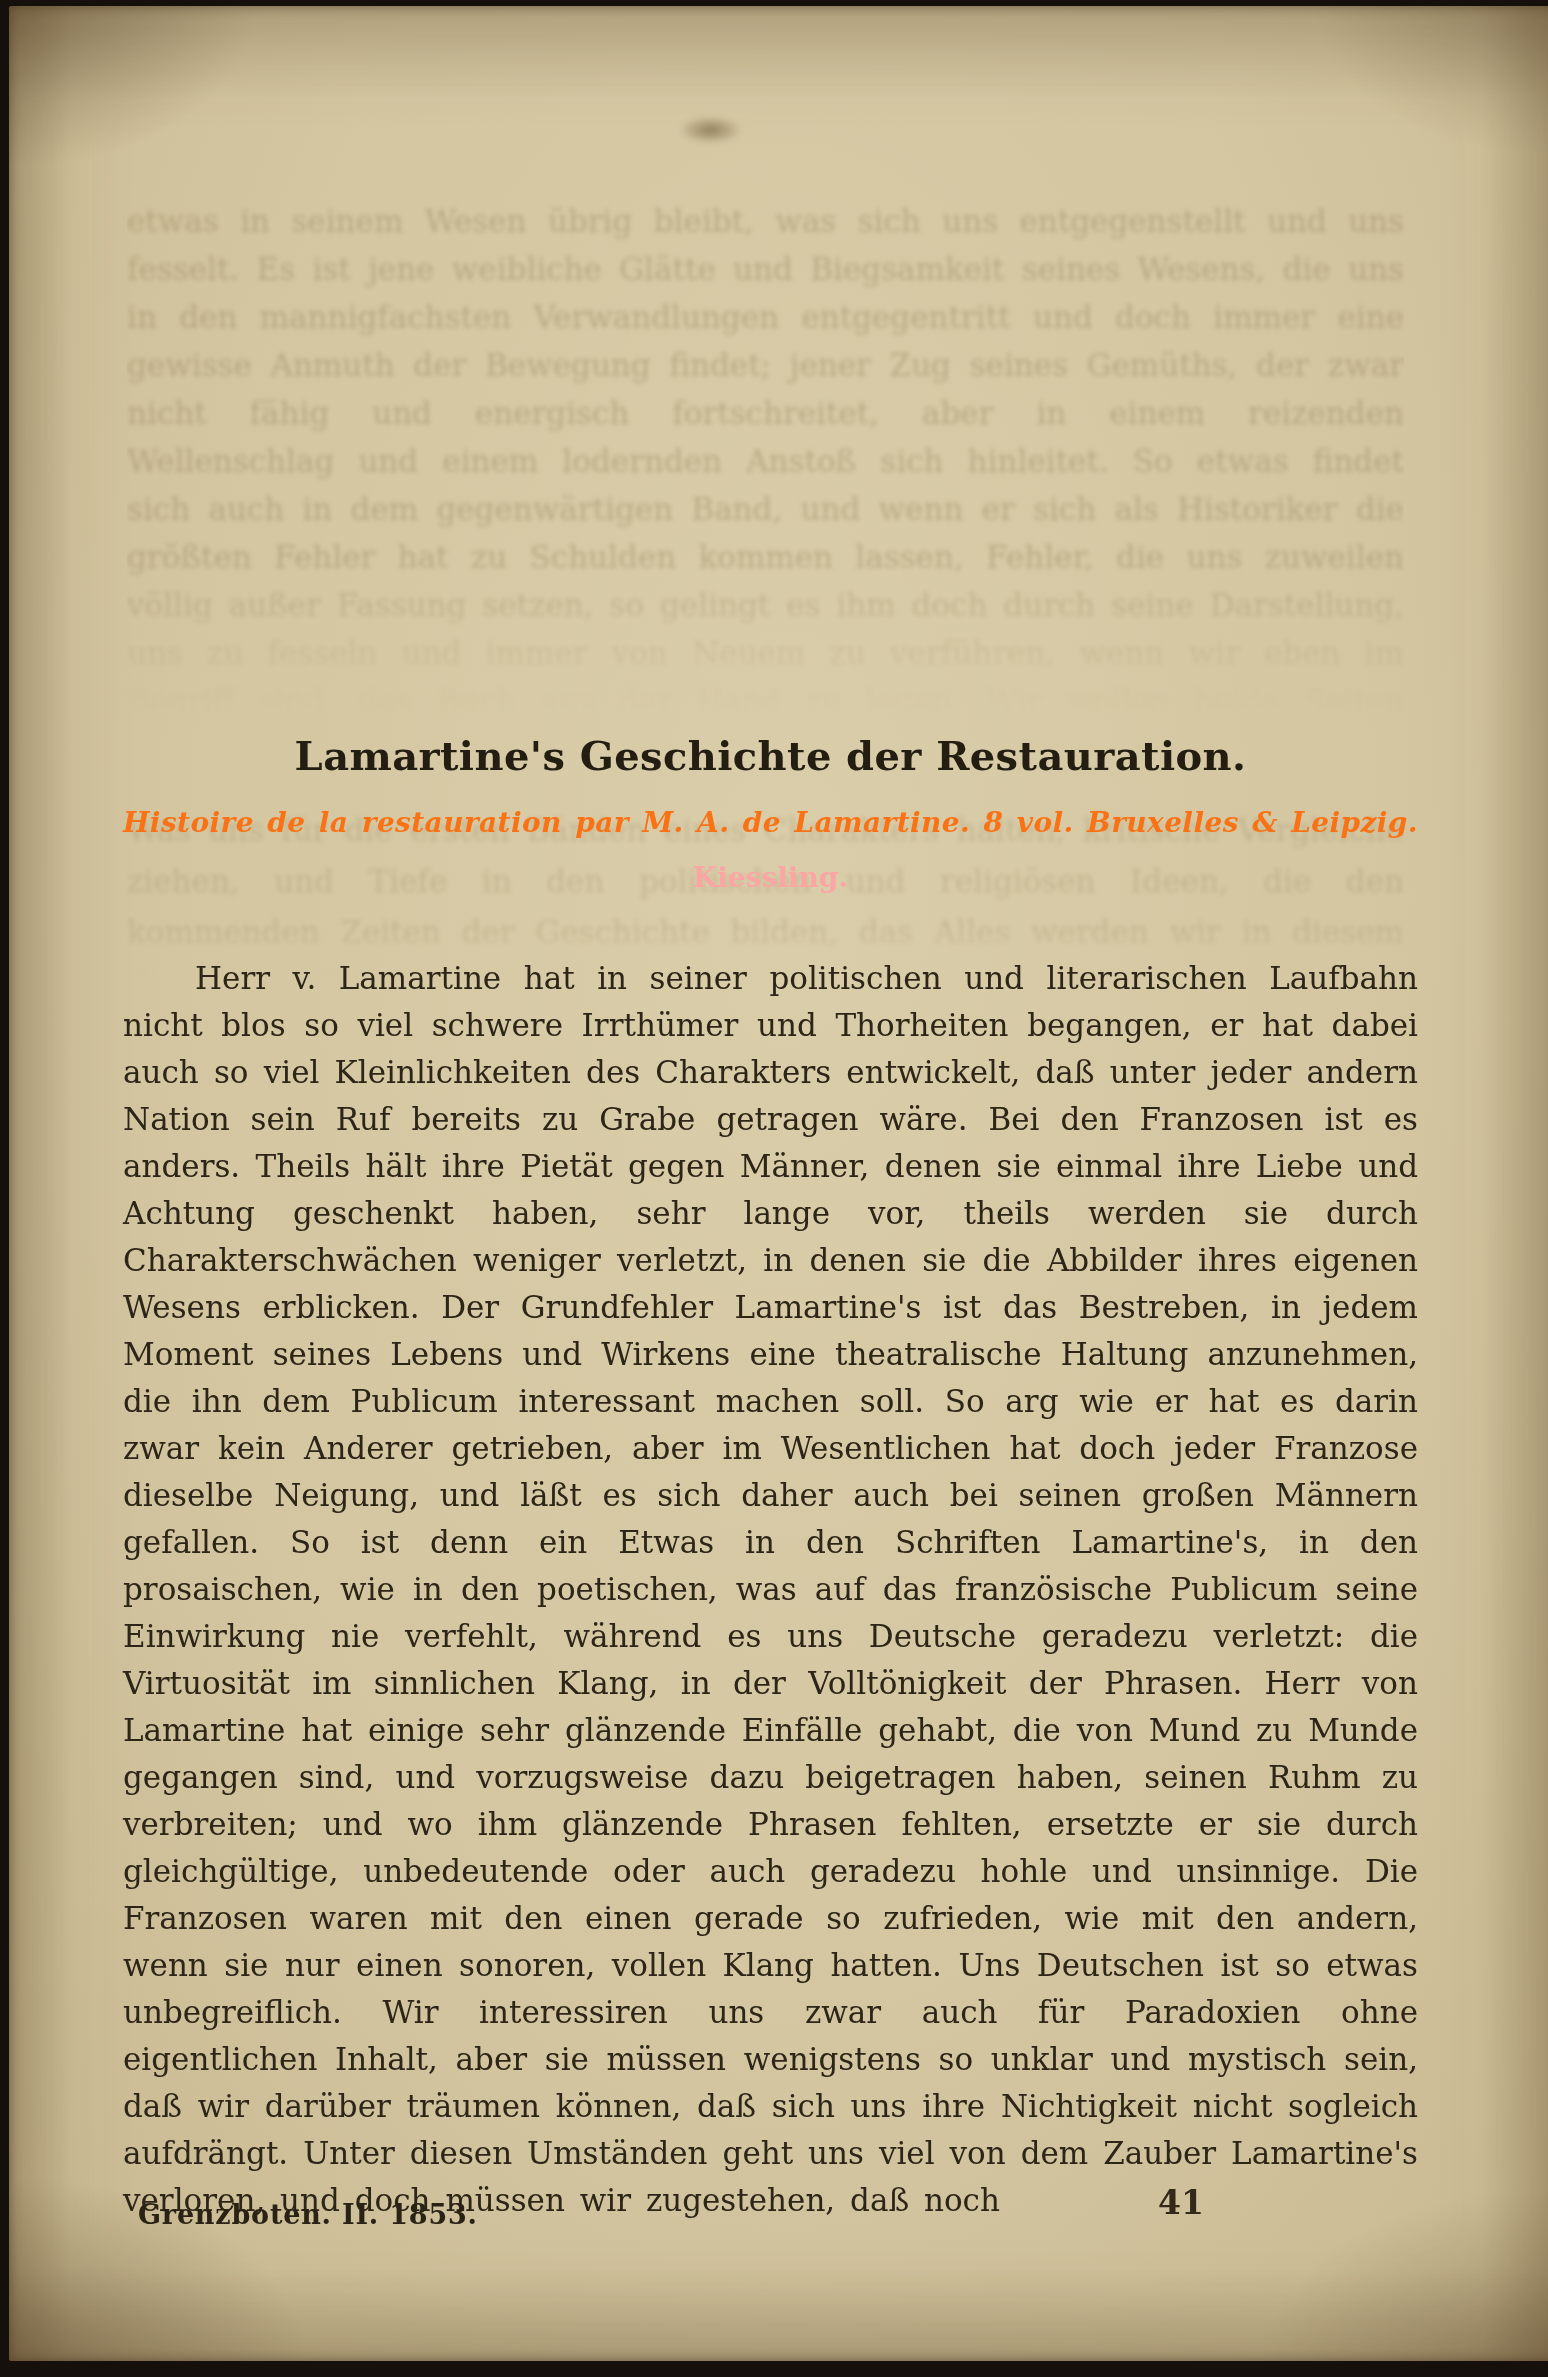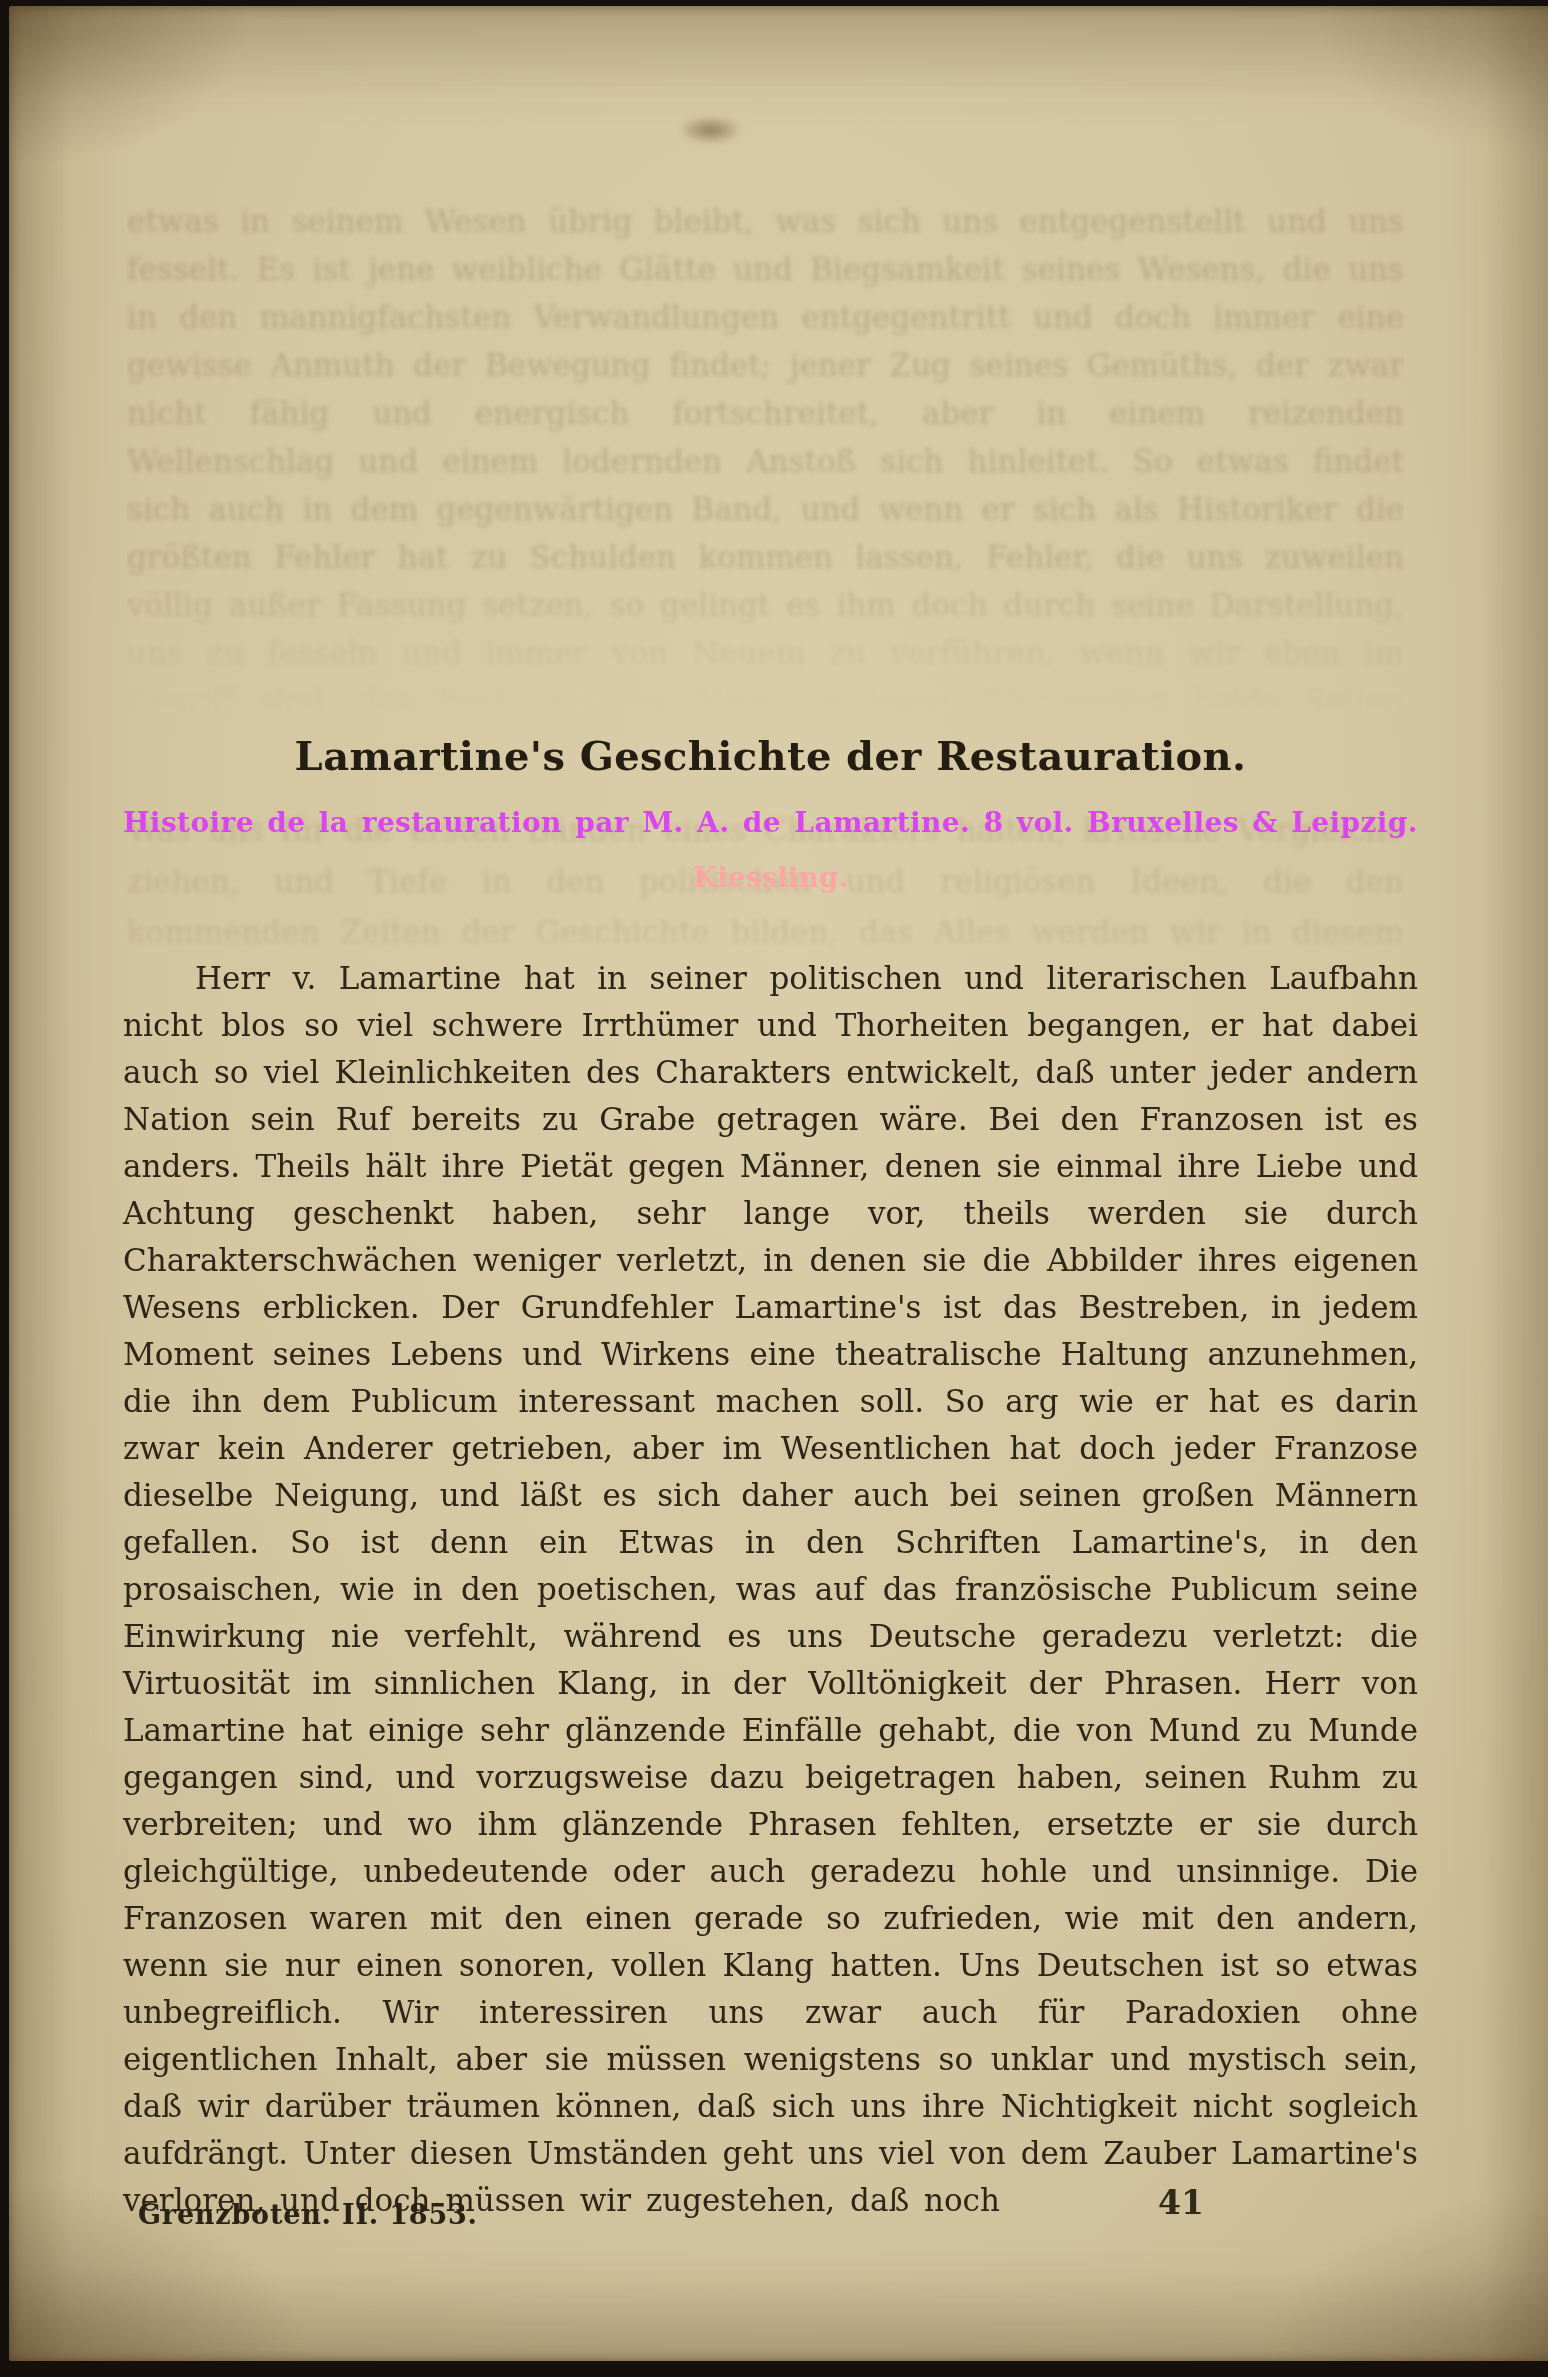--- a/index.html
+++ b/index.html
@@ -54,21 +54,22 @@
   .content{position:absolute;left:123px;right:156px;top:0;color:#2e2619;}
   .title{
     position:absolute;top:705px;left:0;right:0;
     text-align:center;font-weight:bold;font-size:40px;letter-spacing:0.4px;
     color:#241d12;
   }
   .reference1{
     position:absolute;top:806px;left:0;right:0;
     font-weight:bold;font-size:28px;letter-spacing:0.4px;
     text-align:justify;text-align-last:justify;
-    color:#d946ef;
+    color:#f97316;
+    font-style:italic;
   }
   .reference2{
     position:absolute;top:861px;left:0;right:0;
     font-weight:bold;font-size:28px;text-align:center;color:#fca5a5;
   }
   .body-text{
     position:absolute;top:955px;left:0;right:0;
     font-size:31px;line-height:47px;
     text-align:justify;text-indent:72px;word-spacing:5px;
     color:#2d2517;

